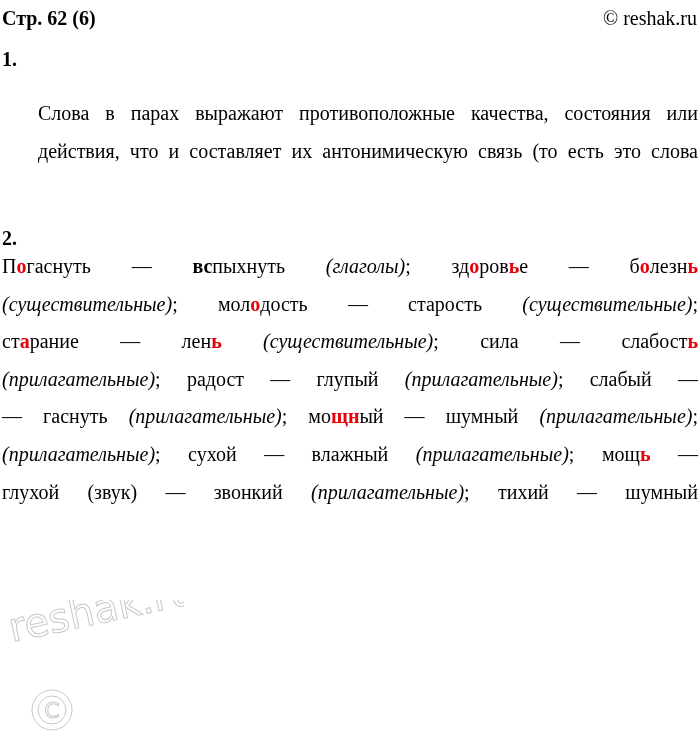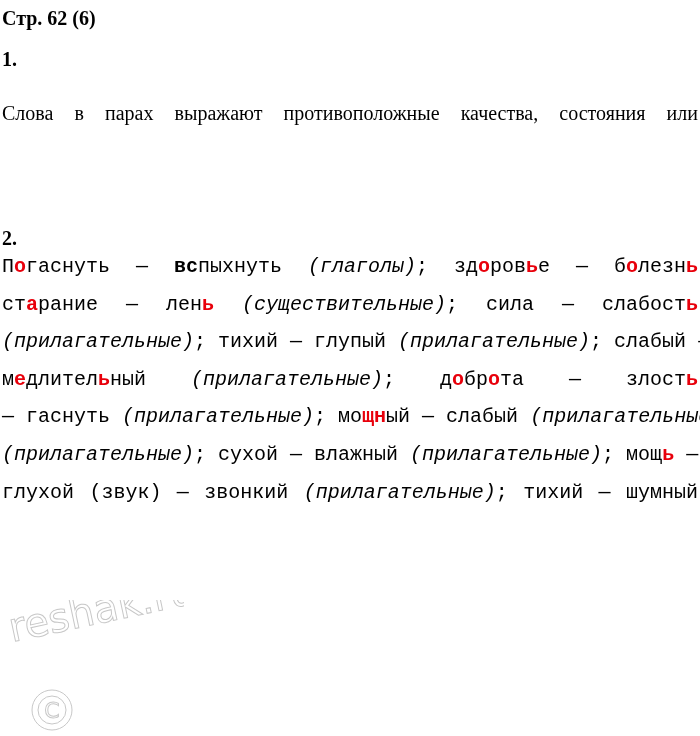--- a/index.html
+++ b/index.html
@@ -16,59 +16,61 @@
   .copyright { font-size: 20px; line-height: 24px; padding-right: 1px; }
   .section-num {
     position: absolute; left: 2px; font-weight: bold; font-size: 20px; line-height: 24px;
   }
   .intro {
     position: absolute; left: 2px; top: 94px; width: 696px;
     font-size: 20px; line-height: 38px; text-align: justify;
     transform-origin: 0 0;
   }
   .intro .line { display: block; white-space: nowrap; }
-  .intro .line.j { text-align: justify; text-align-last: justify; }
+  .intro .line.j { text-align: justify; text-align-last: justify; margin-left: 36px; }
   .answer {
     position: absolute; left: 2px; top: 248px; width: 696px;
     font-size: 20px;
   }
   .answer .line {
     display: block; height: 37.6px; line-height: 37.6px;
-    text-align: justify; text-align-last: justify; white-space: nowrap; font-family: Liberation Mono, monospace;
+    text-align: justify; text-align-last: justify; white-space: nowrap;
   }
   .answer .line.last { text-align-last: left; }
   .r { color: #e8000b; font-weight: bold; }
   .b { font-weight: bold; }
   .i { font-style: italic; }
   .watermark {
     position: absolute; left: -6px; top: 600px; width: 190px; height: 140px;
     pointer-events: none; opacity: 0.55;
   }
 </style>
 </head>
 <body>
 
 <div class="header">
   <span class="page-ref">Стр. 62 (6)</span>
+  <span class="copyright">© reshak.ru</span>
 </div>
 
 <div class="section-num" style="top:47px">1.</div>
 
 <div class="intro" style="transform: scaleX(1);">
   <span class="line j">Слова в парах выражают противоположные качества, состояния или</span>
+  <span class="line j">действия, что и составляет их антонимическую связь (то есть это слова</span>
 </div>
 
 <div class="section-num" style="top:226px">2.</div>
 
 <div class="answer" id="answer">
     <span class="line"><span>П</span><span class="r">о</span><span>гаснуть — </span><span class="b">вс</span><span>пыхнуть </span><span class="i">(глаголы)</span><span>; зд</span><span class="r">о</span><span>ров</span><span class="r">ь</span><span>е — б</span><span class="r">о</span><span>лезн</span><span class="r">ь</span></span>
+    <span class="line"><span class="i">(существительные)</span><span>; мол</span><span class="r">о</span><span>дость — старость </span><span class="i">(существительные)</span><span>;</span></span>
     <span class="line"><span>ст</span><span class="r">а</span><span>рание — лен</span><span class="r">ь</span><span> </span><span class="i">(существительные)</span><span>; сила — слабост</span><span class="r">ь</span></span>
-    <span class="line"><span class="i">(прилагательные)</span><span>; тихий — глупый </span><span class="i">(прилагательные)</span><span>; слабый —</span></span>
-    <span class="line"><span>м</span><span class="r">е</span><span>длител</span><span class="r">ь</span><span>ный </span><span class="i">(прилагательные)</span><span>; д</span><span class="r">о</span><span>бр</span><span class="r">о</span><span>та — злост</span><span class="r">ь</span></span>
-    <span class="line"><span>— гаснуть </span><span class="i">(прилагательные)</span><span>; мо</span><span class="r">щн</span><span>ый — слабый </span><span class="i">(прилагательные)</span><span>;</span></span>
+    <span class="line"><span class="i">(прилагательные)</span><span>; радост — глупый </span><span class="i">(прилагательные)</span><span>; слабый —</span></span>
+    <span class="line"><span>— гаснуть </span><span class="i">(прилагательные)</span><span>; мо</span><span class="r">щн</span><span>ый — шумный </span><span class="i">(прилагательные)</span><span>;</span></span>
     <span class="line"><span class="i">(прилагательные)</span><span>; сухой — влажный </span><span class="i">(прилагательные)</span><span>; мощ</span><span class="r">ь</span><span> —</span></span>
     <span class="line"><span>глухой (звук) — звонкий </span><span class="i">(прилагательные)</span><span>; тихий — шумный</span></span>
   </div>
 
 <svg class="watermark" viewBox="0 0 190 140" xmlns="http://www.w3.org/2000/svg">
   <g fill="none" stroke="#9a9a9a" stroke-width="1">
     <text x="18" y="42" font-family="DejaVu Sans, sans-serif" font-size="40" transform="rotate(-12 18 42)">reshak.ru</text>
     <circle cx="58" cy="110" r="20"></circle>
     <circle cx="58" cy="110" r="14"></circle>
   </g>

